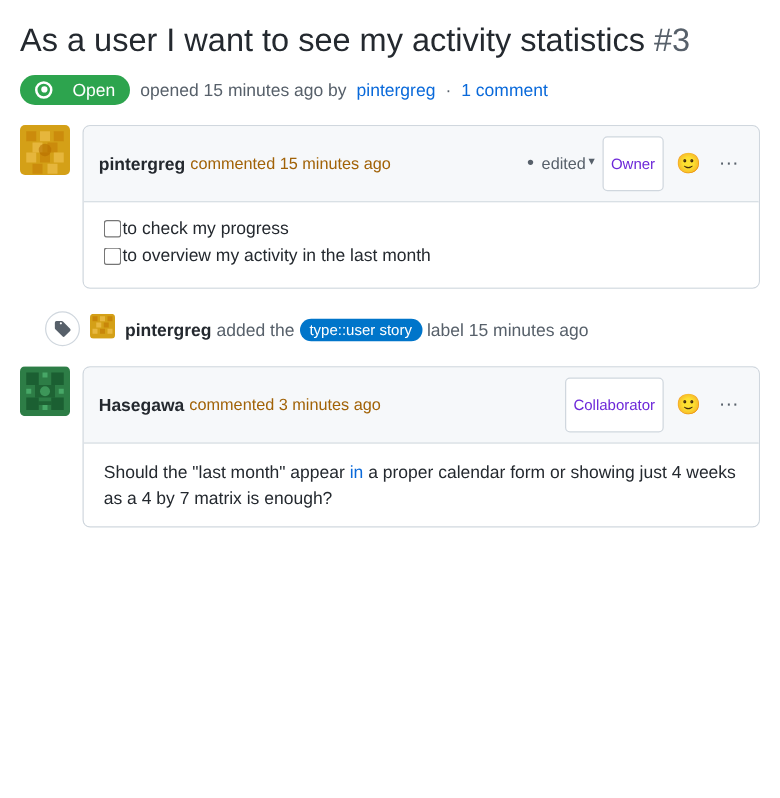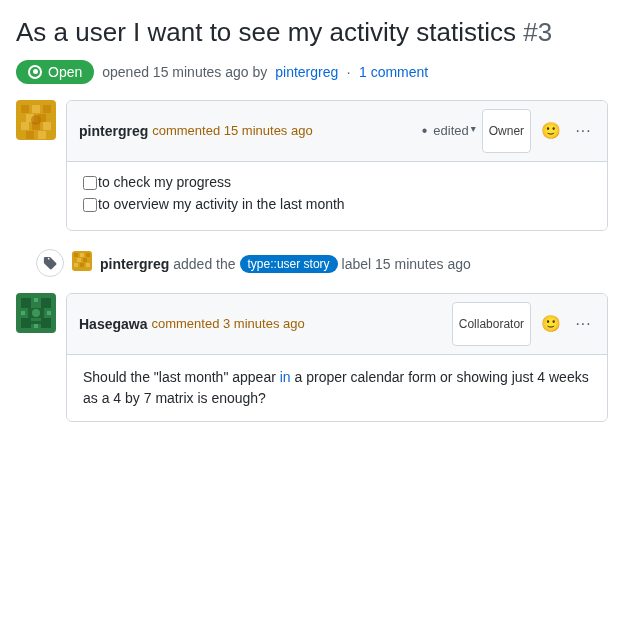--- a/index.html
+++ b/index.html
@@ -30,21 +30,21 @@
       align-items: center;
       gap: 8px;
       margin-bottom: 16px;
       font-size: 14px;
       color: #57606a;
     }
 
     .open-badge {
       display: inline-flex;
       align-items: center;
-      gap: 6px;
+      gap: 16px;
       background: #2da44e;
       color: #fff;
       border-radius: 20px;
       padding: 4px 12px;
       font-size: 14px;
       font-weight: 500;
       justify-content: flex-end;
     }
 
     .open-badge .circle-icon {
@@ -153,21 +153,21 @@
 
     .edited-caret {
       font-size: 10px;
     }
 
     .role-badge {
       border: 1px solid #d0d7de;
       border-radius: 4px;
       padding: 14px 6px;
       font-size: 12px;
-      color: #404040;
+      color: #6d28d9;
       background: #fff;
     }
 
     .emoji-btn {
       background: none;
       border: none;
       cursor: pointer;
       font-size: 16px;
       color: #57606a;
       padding: 2px 4px;

